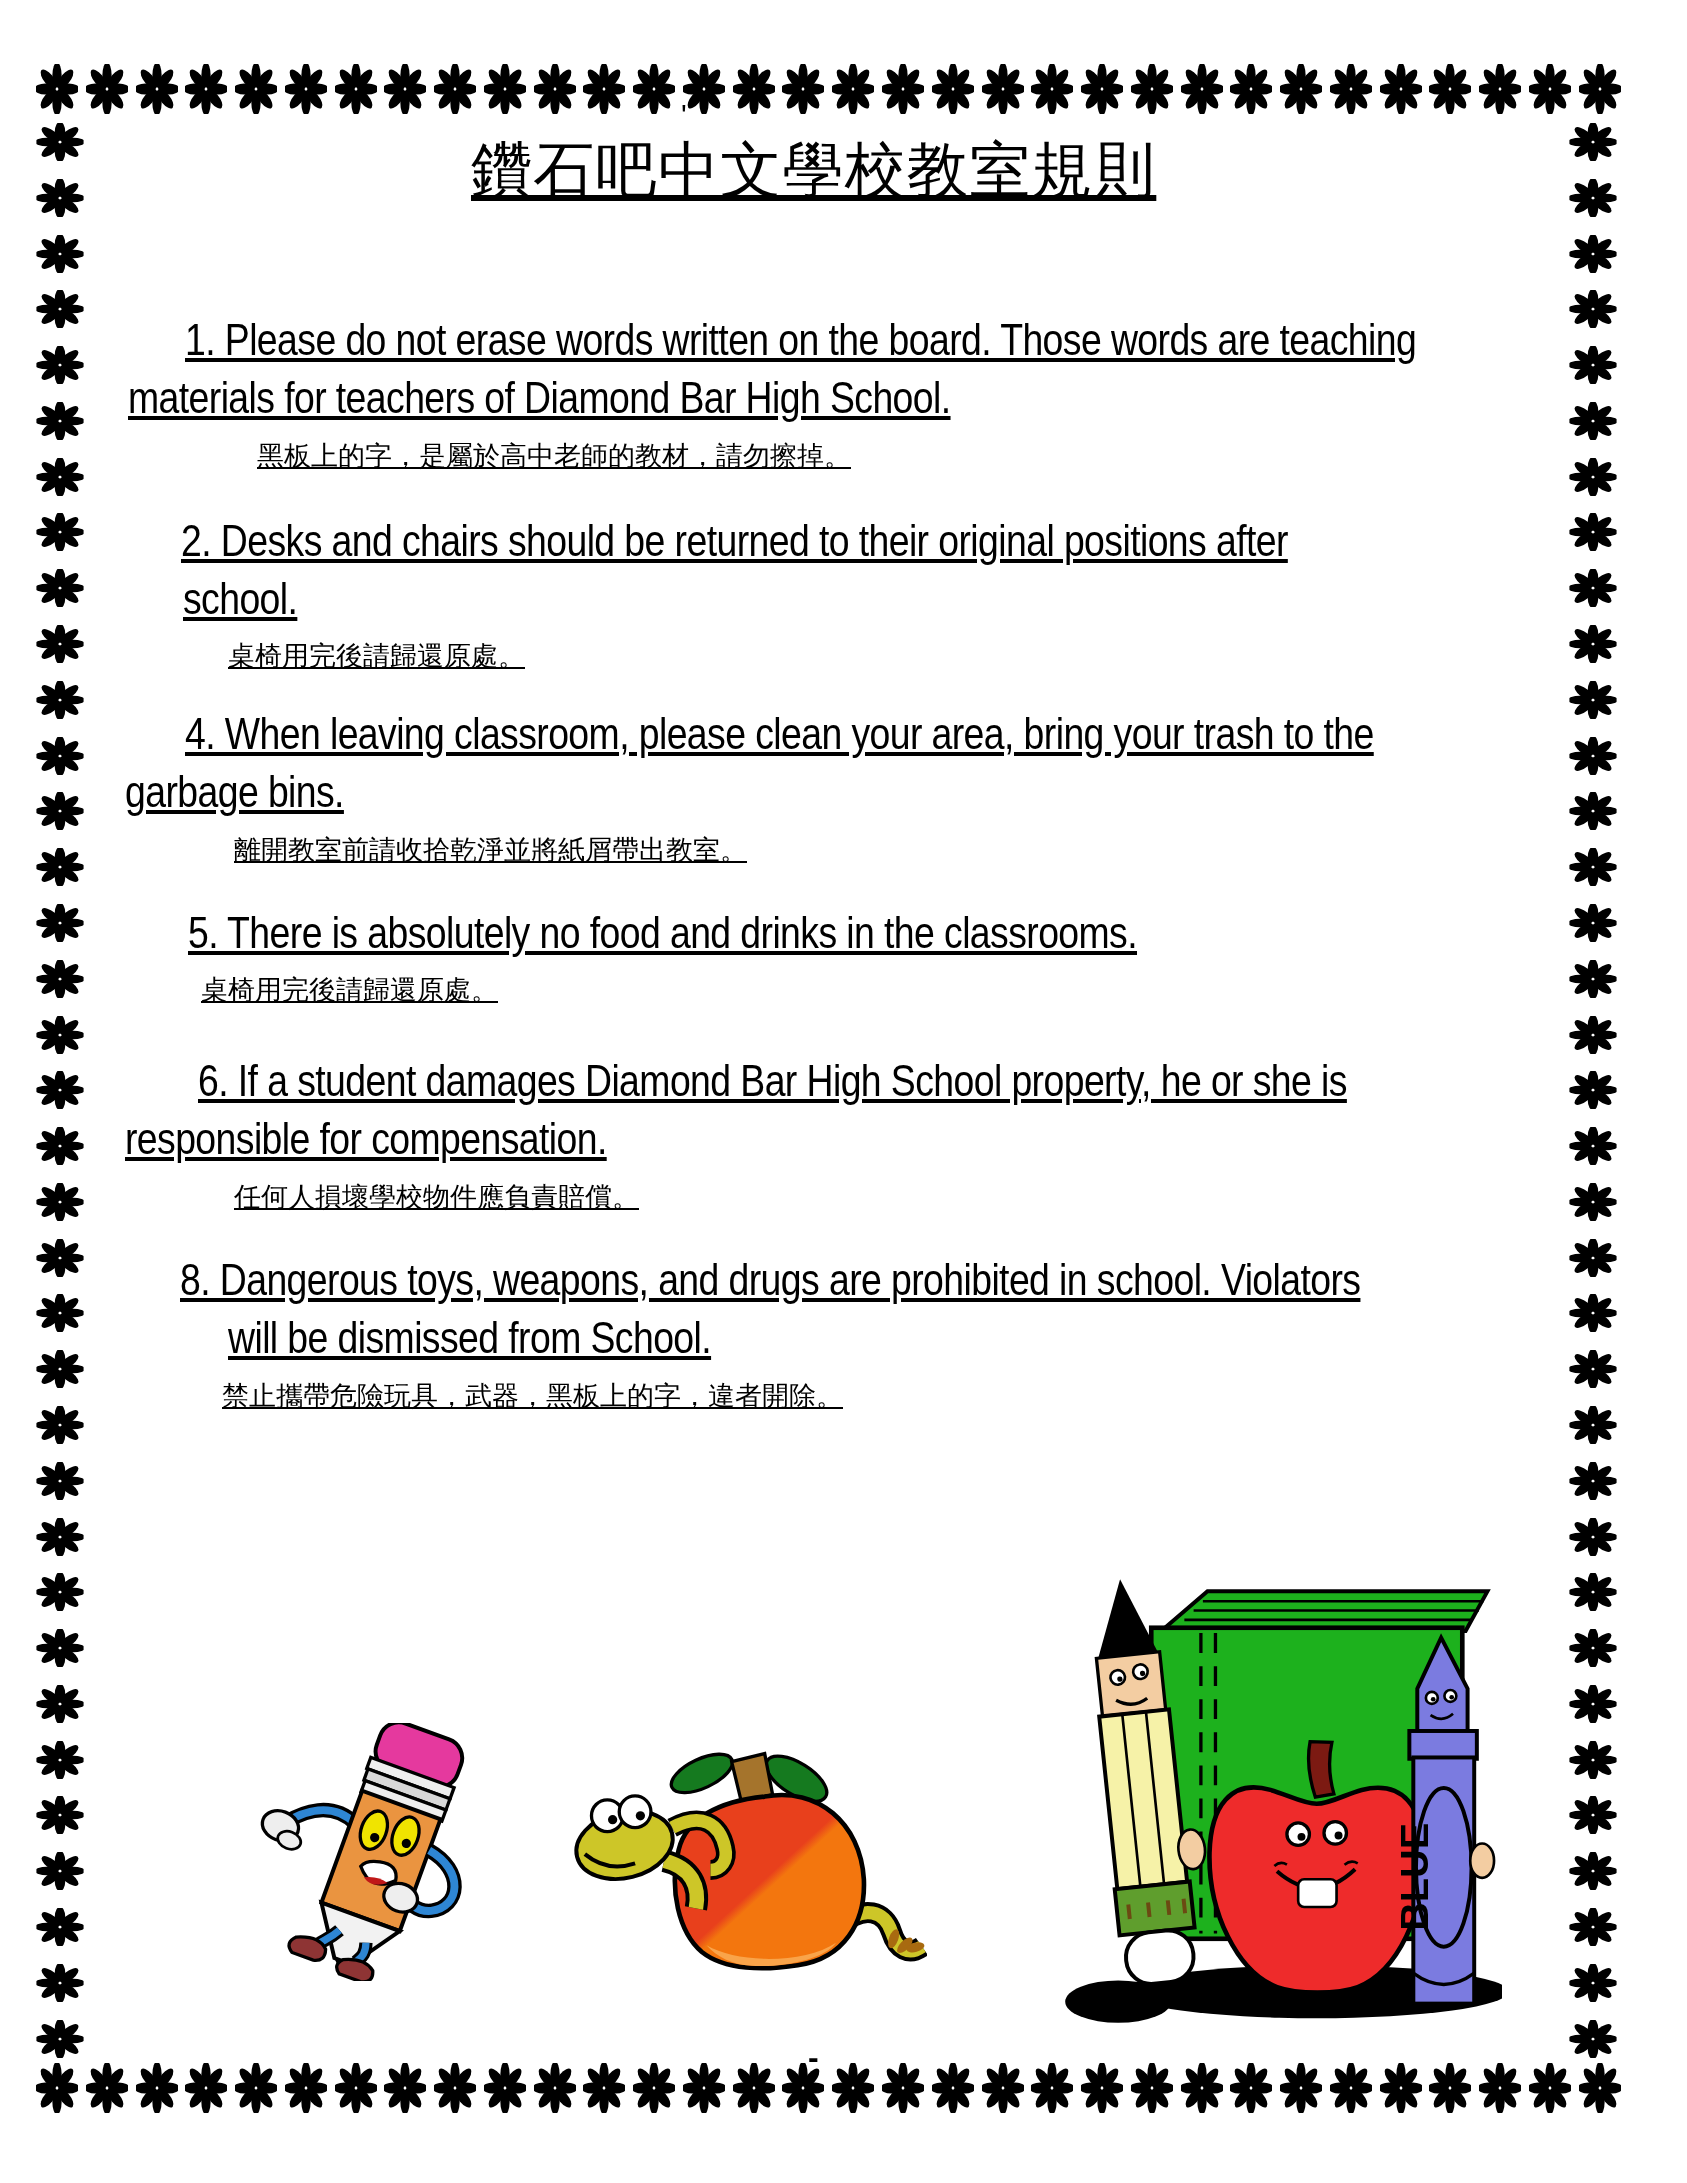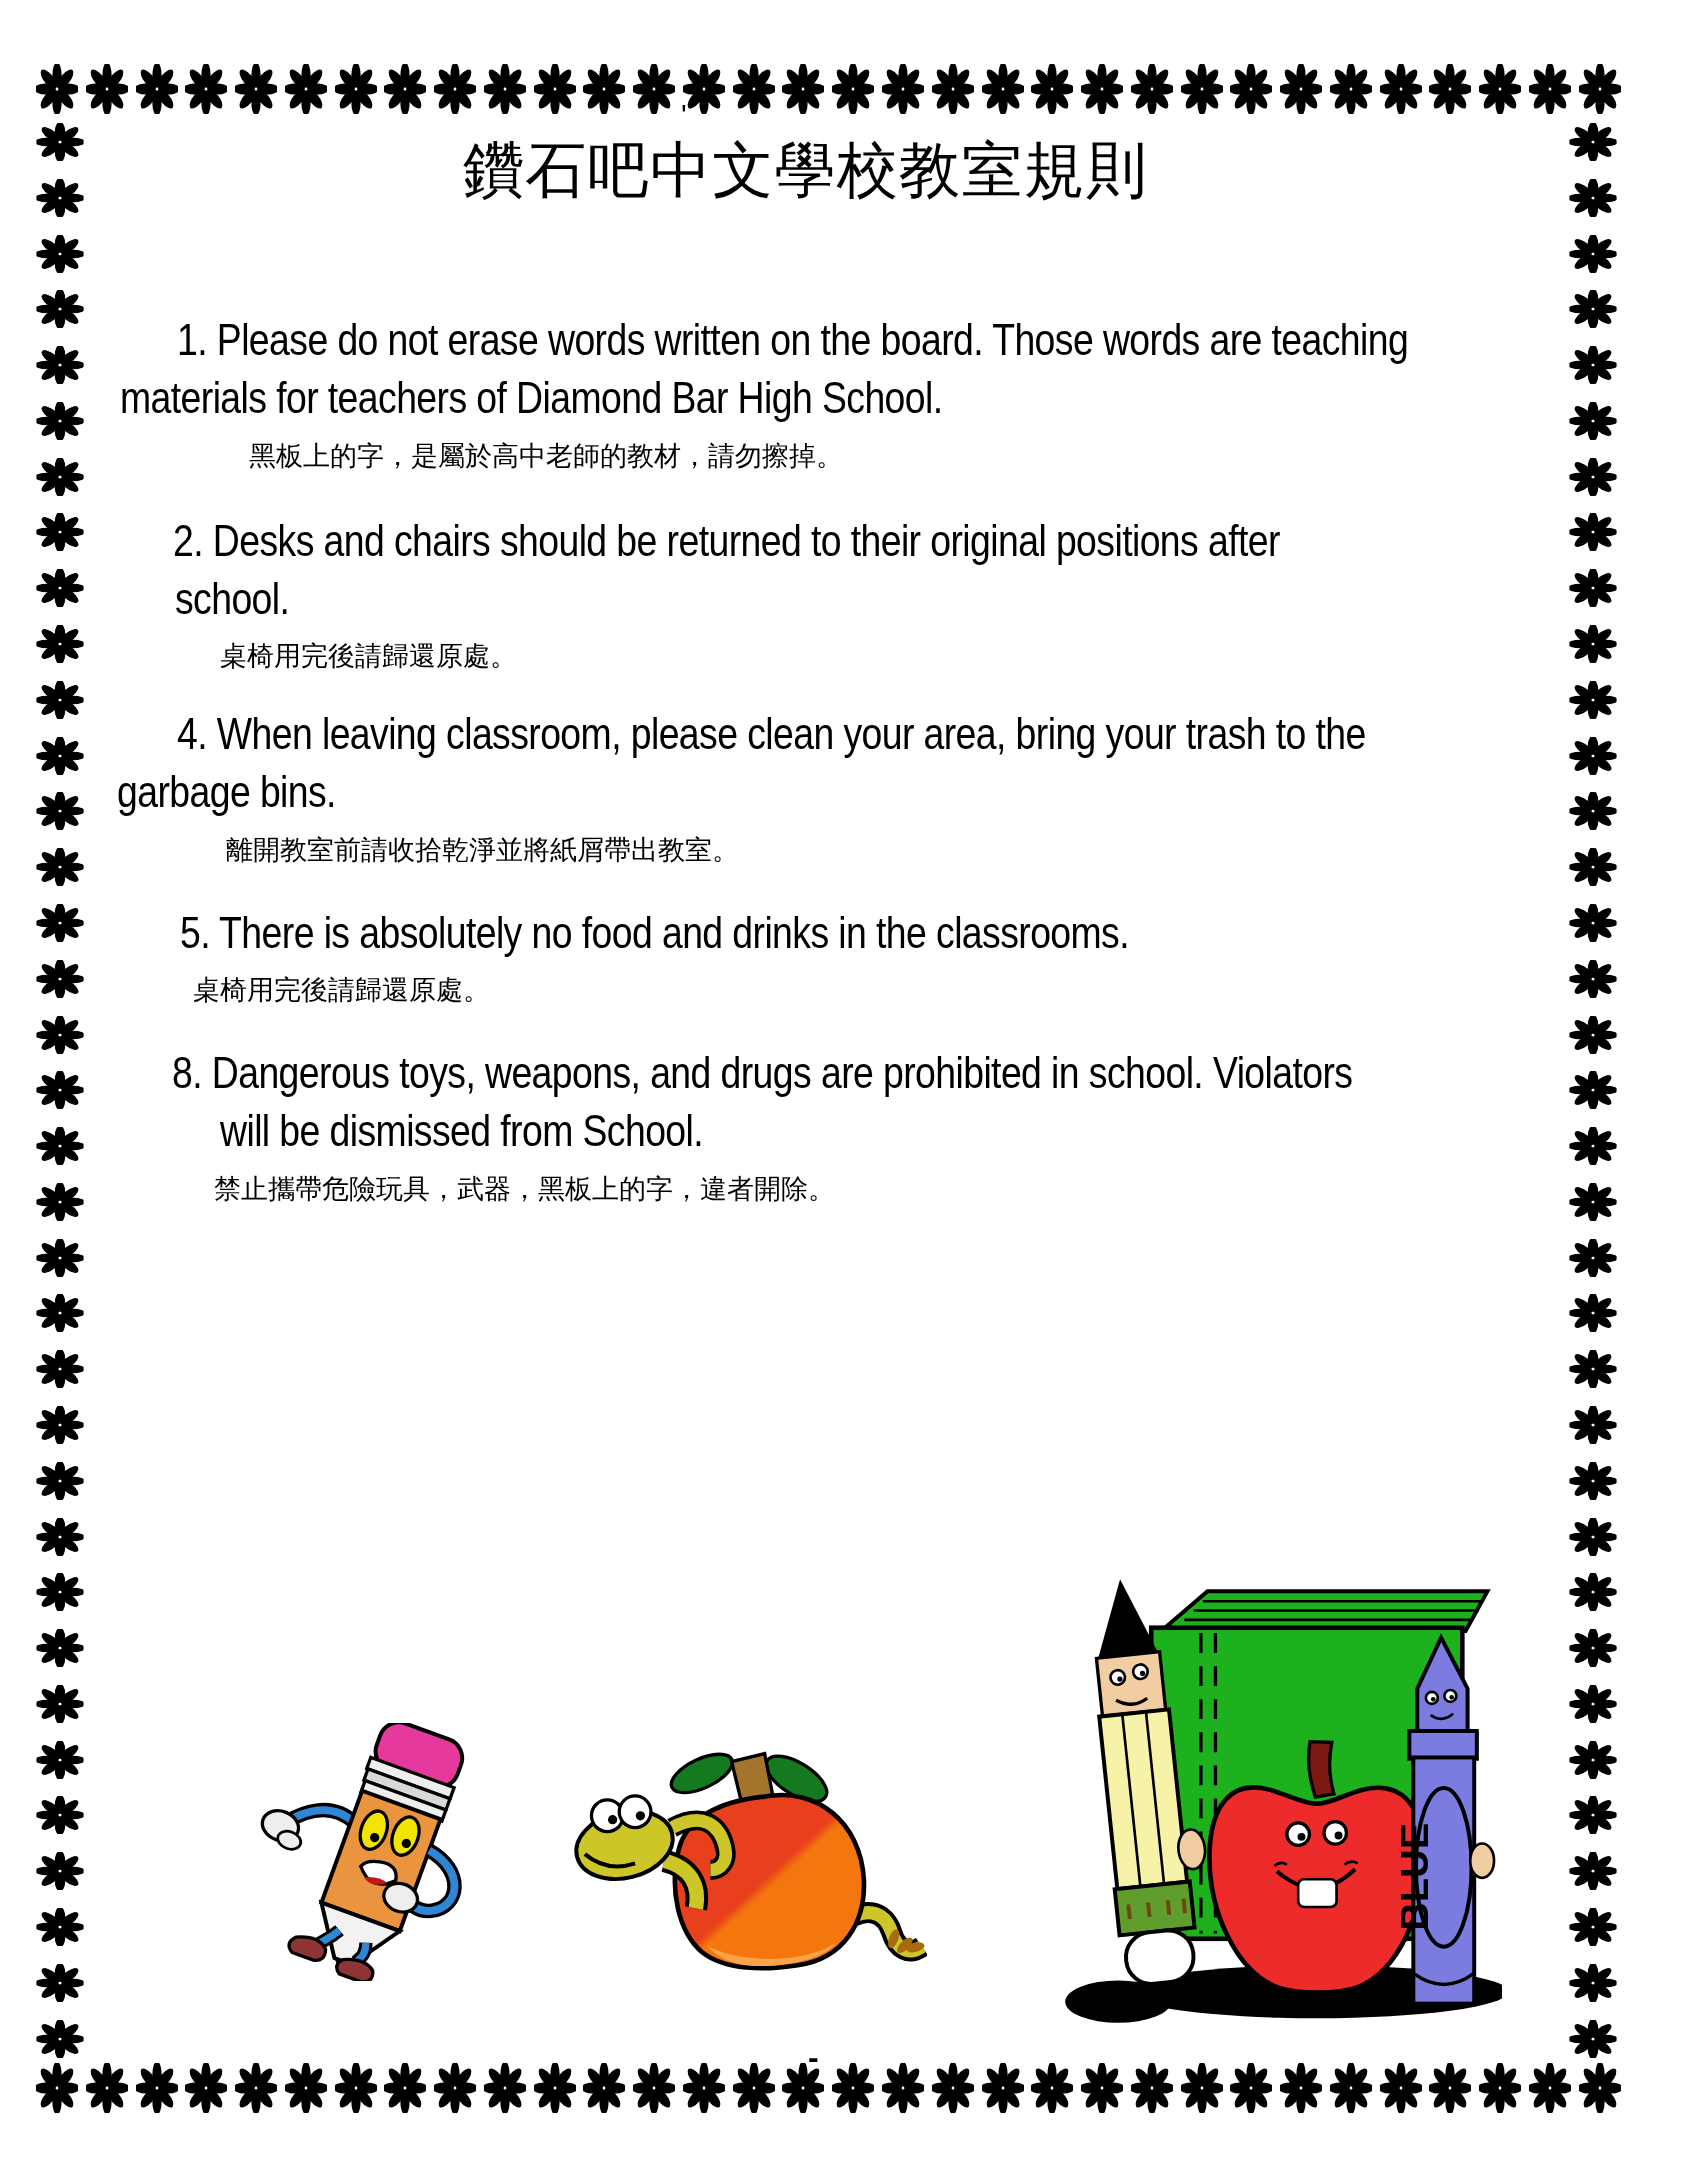--- a/index.html
+++ b/index.html
@@ -9,21 +9,21 @@
   .b-row{position:absolute;left:36px;width:1585px;height:50px;display:flex;justify-content:space-between;}
   .b-row .fl{width:42px;height:50px;}
   .b-top{top:64px;}
   .b-bottom{top:2063px;}
   .b-col{position:absolute;width:48px;top:123px;height:1935px;display:flex;flex-direction:column;justify-content:space-between;}
   .b-col .fl{width:48px;height:38px;}
   .b-left{left:36px;}
   .b-right{left:1569px;}
   .fl{display:block;}
   
-  .content{position:absolute;left:8px;top:0;width:1429px;}
+  .content{position:absolute;left:16px;top:0;width:1429px;text-decoration:underline;}
   .title{margin:132px 0 0 455px;font-size:61px;line-height:76px;font-weight:500;letter-spacing:1.3px;white-space:pre;}
   .en{font-size:44px;line-height:58px;letter-spacing:-0.7px;white-space:pre;
       transform:scaleX(.85);transform-origin:0 50%;}
   .zh{font-size:27px;line-height:52px;margin-top:2.6px;white-space:pre;}
   .apostrophe{position:absolute;left:681px;top:98px;font-size:30px;}
   .footer-dash{position:absolute;left:808px;top:2039px;font-size:32px;font-weight:bold;}
   .clip{position:absolute;}
 </style>
 </head>
 <body>
@@ -480,20 +480,25 @@
       <div class="en" style="margin-left:169px;">4. When leaving classroom, please clean your area, bring your trash to the</div>
       <div class="en" style="margin-left:109px;">garbage bins.</div>
       <div class="zh" style="margin-left:218px;">離開教室前請收拾乾淨並將紙屑帶出教室。</div>
     </div>
 
     <div style="margin-top:28px;">
       <div class="en" style="margin-left:172px;">5. There is absolutely no food and drinks in the classrooms.</div>
       <div class="zh" style="margin-left:185px;">桌椅用完後請歸還原處。</div>
     </div>
 
+    <div style="margin-top:36px;">
+      <div class="en" style="margin-left:182px;">6. If a student damages Diamond Bar High School property, he or she is</div>
+      <div class="en" style="margin-left:109px;">responsible for compensation.</div>
+      <div class="zh" style="margin-left:218px;">任何人損壞學校物件應負責賠償。</div>
+    </div>
 
     <div style="margin-top:28px;padding-left:14px;">
       <div class="en" style="margin-left:150px;">8. Dangerous toys, weapons, and drugs are prohibited in school. Violators</div>
       <div class="en" style="margin-left:198px;">will be dismissed from School.</div>
       <div class="zh" style="margin-left:192px;">禁止攜帶危險玩具，武器，黑板上的字，違者開除。</div>
     </div>
   </div>
 
   <svg class="clip" style="left:235px;top:1723px" width="291" height="258" viewBox="0 0 440 390">
     <g transform="rotate(20 230 180)">

